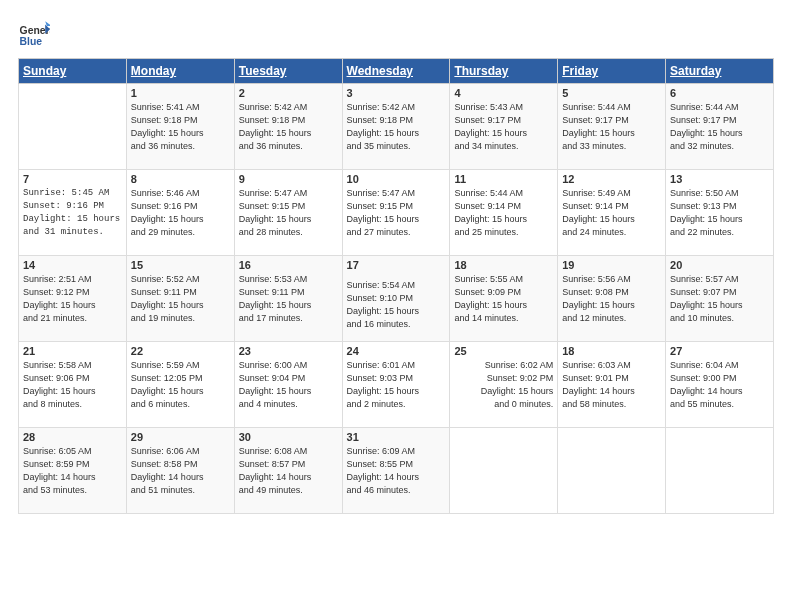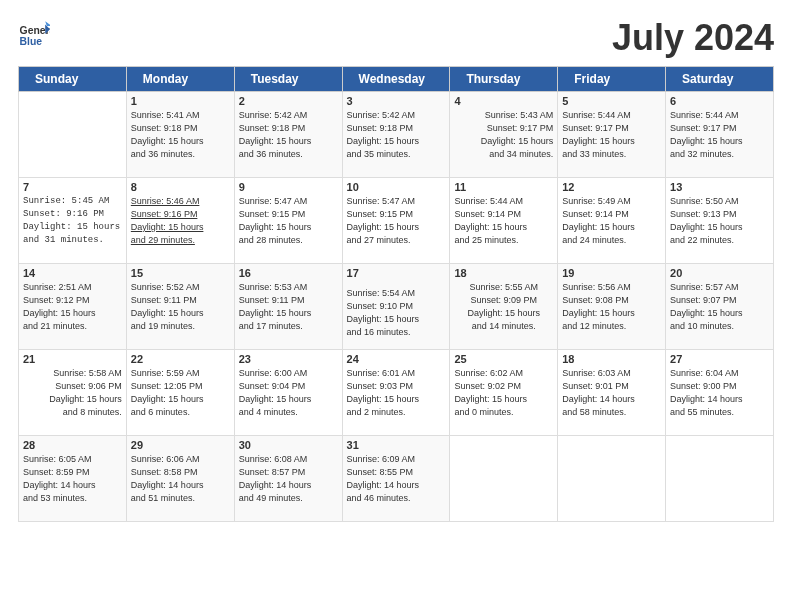--- a/index.html
+++ b/index.html
@@ -44,23 +44,24 @@
     table {
       width: 100%;
       border-collapse: collapse;
       table-layout: fixed;
     }
     thead tr th {
       background-color: #2e5fa3;
       color: #fff;
       font-size: 12px;
       font-weight: bold;
-      padding: 5px 16px;
+      padding: 5px 4px;
       text-align: left;
       border: 1px solid #ccc;
+      text-decoration: underline;
     }
     tbody tr td {
       vertical-align: top;
       border: 1px solid #ddd;
       padding: 3px 4px;
       font-size: 9.5px;
       color: #333;
       height: 86px;
       background: #fff;
     }
@@ -89,21 +90,20 @@
   <div class="header-row">
     <div class="logo">
       <svg class="logo-icon" viewBox="0 0 40 40">
         <text x="2" y="20" font-size="13" font-weight="bold" fill="#333" font-family="Arial">General</text>
         <text x="2" y="34" font-size="13" font-weight="bold" fill="#2e5fa3" font-family="Arial">Blue</text>
         <polygon points="34,8 40,14 34,20" fill="#2e5fa3"></polygon>
         <polygon points="34,4 42,10 36,10" fill="#4a90d9"></polygon>
       </svg>
     </div>
     <div class="title-block">
-      <div class="month-title">July 2024</div>
     </div>
   </div>
 
   <table>
     <thead>
       <tr>
       <th>Sunday</th>
           <th>Monday</th>
           <th>Tuesday</th>
           <th>Wednesday</th>
@@ -131,21 +131,21 @@
           </td>
           <td>
             <span class="day-num">3</span>
             <div class="day-info" style="white-space: pre-line;">Sunrise: 5:42 AM
 Sunset: 9:18 PM
 Daylight: 15 hours
 and 35 minutes.</div>
           </td>
           <td>
             <span class="day-num">4</span>
-            <div class="day-info" style="white-space: pre-line; text-align: right;">Sunrise: 5:43 AM
+            <div class="day-info" style="white-space: pre-line;">Sunrise: 5:43 AM
 Sunset: 9:17 PM
 Daylight: 15 hours
 and 34 minutes.</div>
           </td>
           <td>
             <span class="day-num">5</span>
             <div class="day-info" style="white-space: pre-line;">Sunrise: 5:44 AM
 Sunset: 9:17 PM
 Daylight: 15 hours
 and 33 minutes.</div>
@@ -161,21 +161,21 @@
         <tr>
           <td>
             <span class="day-num">7</span>
             <div class="day-info" style="white-space: pre-line; font-family: Liberation Mono, monospace;">Sunrise: 5:45 AM
 Sunset: 9:16 PM
 Daylight: 15 hours
 and 31 minutes.</div>
           </td>
           <td>
             <span class="day-num">8</span>
-            <div class="day-info" style="white-space: pre-line; text-decoration: underline;">Sunrise: 5:46 AM
+            <div class="day-info" style="white-space: pre-line;">Sunrise: 5:46 AM
 Sunset: 9:16 PM
 Daylight: 15 hours
 and 29 minutes.</div>
           </td>
           <td>
             <span class="day-num">9</span>
             <div class="day-info" style="white-space: pre-line;">Sunrise: 5:47 AM
 Sunset: 9:15 PM
 Daylight: 15 hours
 and 28 minutes.</div>
@@ -233,21 +233,21 @@
           </td>
           <td>
             <span class="day-num">17</span>
             <div class="day-info" style="white-space: pre-line; margin-top: 8px;">Sunrise: 5:54 AM
 Sunset: 9:10 PM
 Daylight: 15 hours
 and 16 minutes.</div>
           </td>
           <td>
             <span class="day-num">18</span>
-            <div class="day-info" style="white-space: pre-line; text-align: center;">Sunrise: 5:55 AM
+            <div class="day-info" style="white-space: pre-line;">Sunrise: 5:55 AM
 Sunset: 9:09 PM
 Daylight: 15 hours
 and 14 minutes.</div>
           </td>
           <td>
             <span class="day-num">19</span>
             <div class="day-info" style="white-space: pre-line;">Sunrise: 5:56 AM
 Sunset: 9:08 PM
 Daylight: 15 hours
 and 12 minutes.</div>
@@ -256,21 +256,21 @@
             <span class="day-num">20</span>
             <div class="day-info" style="white-space: pre-line;">Sunrise: 5:57 AM
 Sunset: 9:07 PM
 Daylight: 15 hours
 and 10 minutes.</div>
           </td>
         </tr>
         <tr>
           <td>
             <span class="day-num">21</span>
-            <div class="day-info" style="white-space: pre-line; text-align: right;">Sunrise: 5:58 AM
+            <div class="day-info" style="white-space: pre-line;">Sunrise: 5:58 AM
 Sunset: 9:06 PM
 Daylight: 15 hours
 and 8 minutes.</div>
           </td>
           <td>
             <span class="day-num">22</span>
             <div class="day-info" style="white-space: pre-line;">Sunrise: 5:59 AM
 Sunset: 12:05 PM
 Daylight: 15 hours
 and 6 minutes.</div>
@@ -284,21 +284,21 @@
           </td>
           <td>
             <span class="day-num">24</span>
             <div class="day-info" style="white-space: pre-line;">Sunrise: 6:01 AM
 Sunset: 9:03 PM
 Daylight: 15 hours
 and 2 minutes.</div>
           </td>
           <td>
             <span class="day-num">25</span>
-            <div class="day-info" style="white-space: pre-line;">Sunrise: 6:02 AM
+            <div class="day-info" style="white-space: pre-line; text-align: right;">Sunrise: 6:02 AM
 Sunset: 9:02 PM
 Daylight: 15 hours
 and 0 minutes.</div>
           </td>
           <td>
             <span class="day-num">18</span>
             <div class="day-info" style="white-space: pre-line;">Sunrise: 6:03 AM
 Sunset: 9:01 PM
 Daylight: 14 hours
 and 58 minutes.</div>

